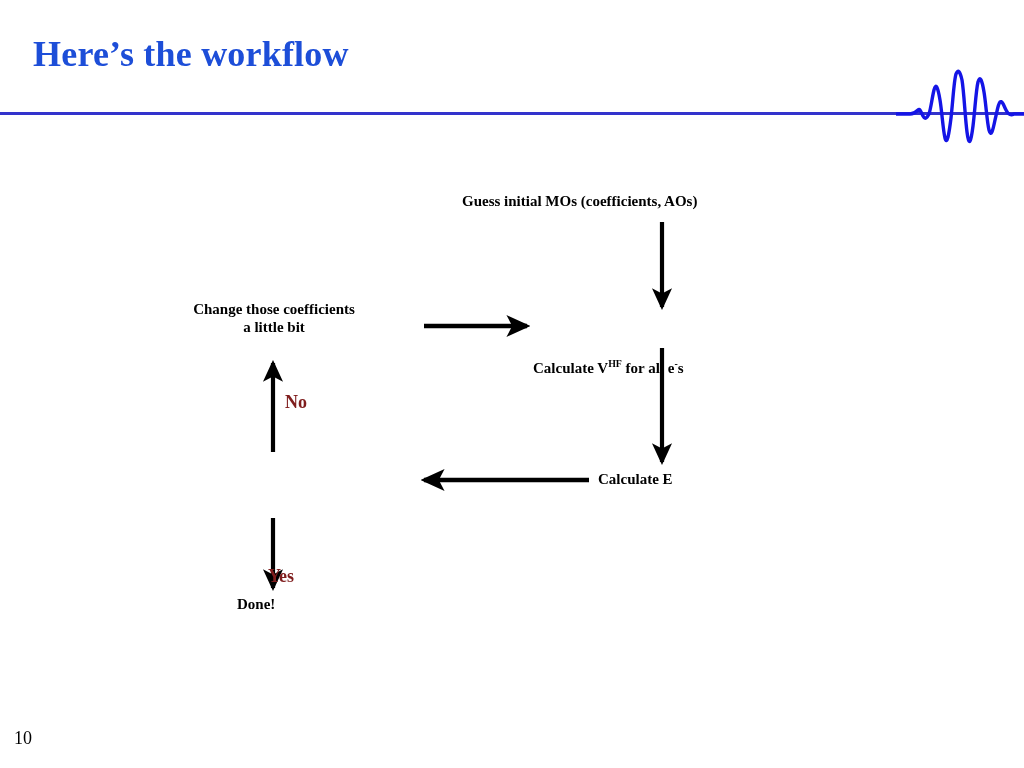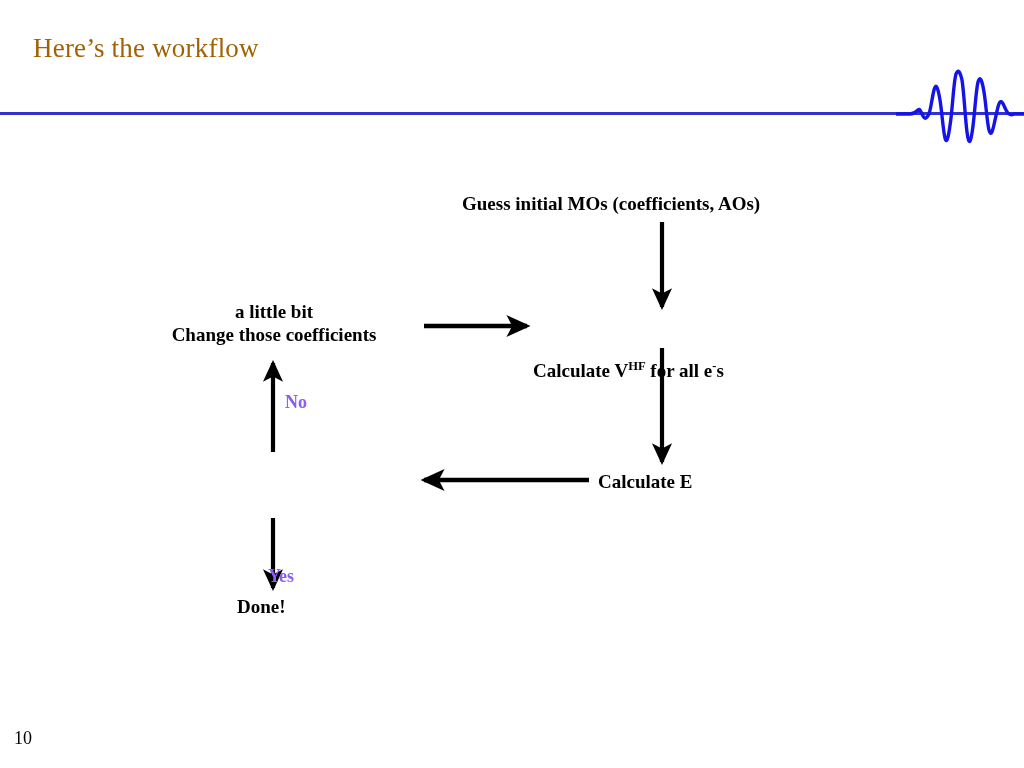--- a/index.html
+++ b/index.html
@@ -13,23 +13,23 @@
     position: relative;
     overflow: hidden;
     font-family: "Liberation Serif", "DejaVu Serif", serif;
   }
 
   
   #slide-title {
     position: absolute;
     left: 33px;
     top: 33px;
-    font-size: 27px;
-    font-weight: normal;
-    color: #a16207;
+    font-size: 36px;
+    font-weight: bold;
+    color: #1d4ed8;
     letter-spacing: 0.2px;
     white-space: nowrap;
   }
 
   
   #title-rule {
     position: absolute;
     left: 0;
     top: 112px;
     width: 1024px;
@@ -56,21 +56,21 @@
     position: absolute;
     left: 0;
     top: 0;
     width: 1024px;
     height: 768px;
   }
 
   
   .node {
     position: absolute;
-    font-size: 19px;
+    font-size: 15px;
     font-weight: bold;
     color: #000000;
     line-height: 1.22;
     text-align: center;
     white-space: nowrap;
   }
   .node .line { display: block; }
   .node sup {
     font-size: 0.66em;
     vertical-align: super;
@@ -82,21 +82,21 @@
   #node-calc-e     { left: 598px; top: 470px; }
   #node-change     { left: 136px; top: 300px; width: 276px; }
   #node-question   { left: 140px; top: 454px; width: 262px; }
   #node-done       { left: 237px; top: 595px; }
 
   
   .edge-label {
     position: absolute;
     font-size: 18px;
     font-weight: bold;
-    color: #8b5cf6;
+    color: #7f1d1d;
     white-space: nowrap;
   }
   #label-no  { left: 285px; top: 392px; }
   #label-yes { left: 268px; top: 530px; margin-top: 36px; }
 
   
   #page-number {
     position: absolute;
     left: 14px;
     top: 728px;
@@ -155,22 +155,22 @@
 
   <div class="node" id="node-calc-v">
     <span class="line"><span>Calculate V</span><sup>HF</sup><span> for all e</span><sup>-</sup><span>s</span></span>
   </div>
 
   <div class="node" id="node-calc-e">
     <span class="line">Calculate E</span>
   </div>
 
   <div class="node" id="node-change">
+    <span class="line">Change those coefficients</span>
     <span class="line">a little bit</span>
-    <span class="line">Change those coefficients</span>
   </div>
 
   <div class="node" id="node-question">
   </div>
 
   <div class="node" id="node-done">
     <span class="line">Done!</span>
   </div>
 
   <div class="edge-label" id="label-no">No</div>

